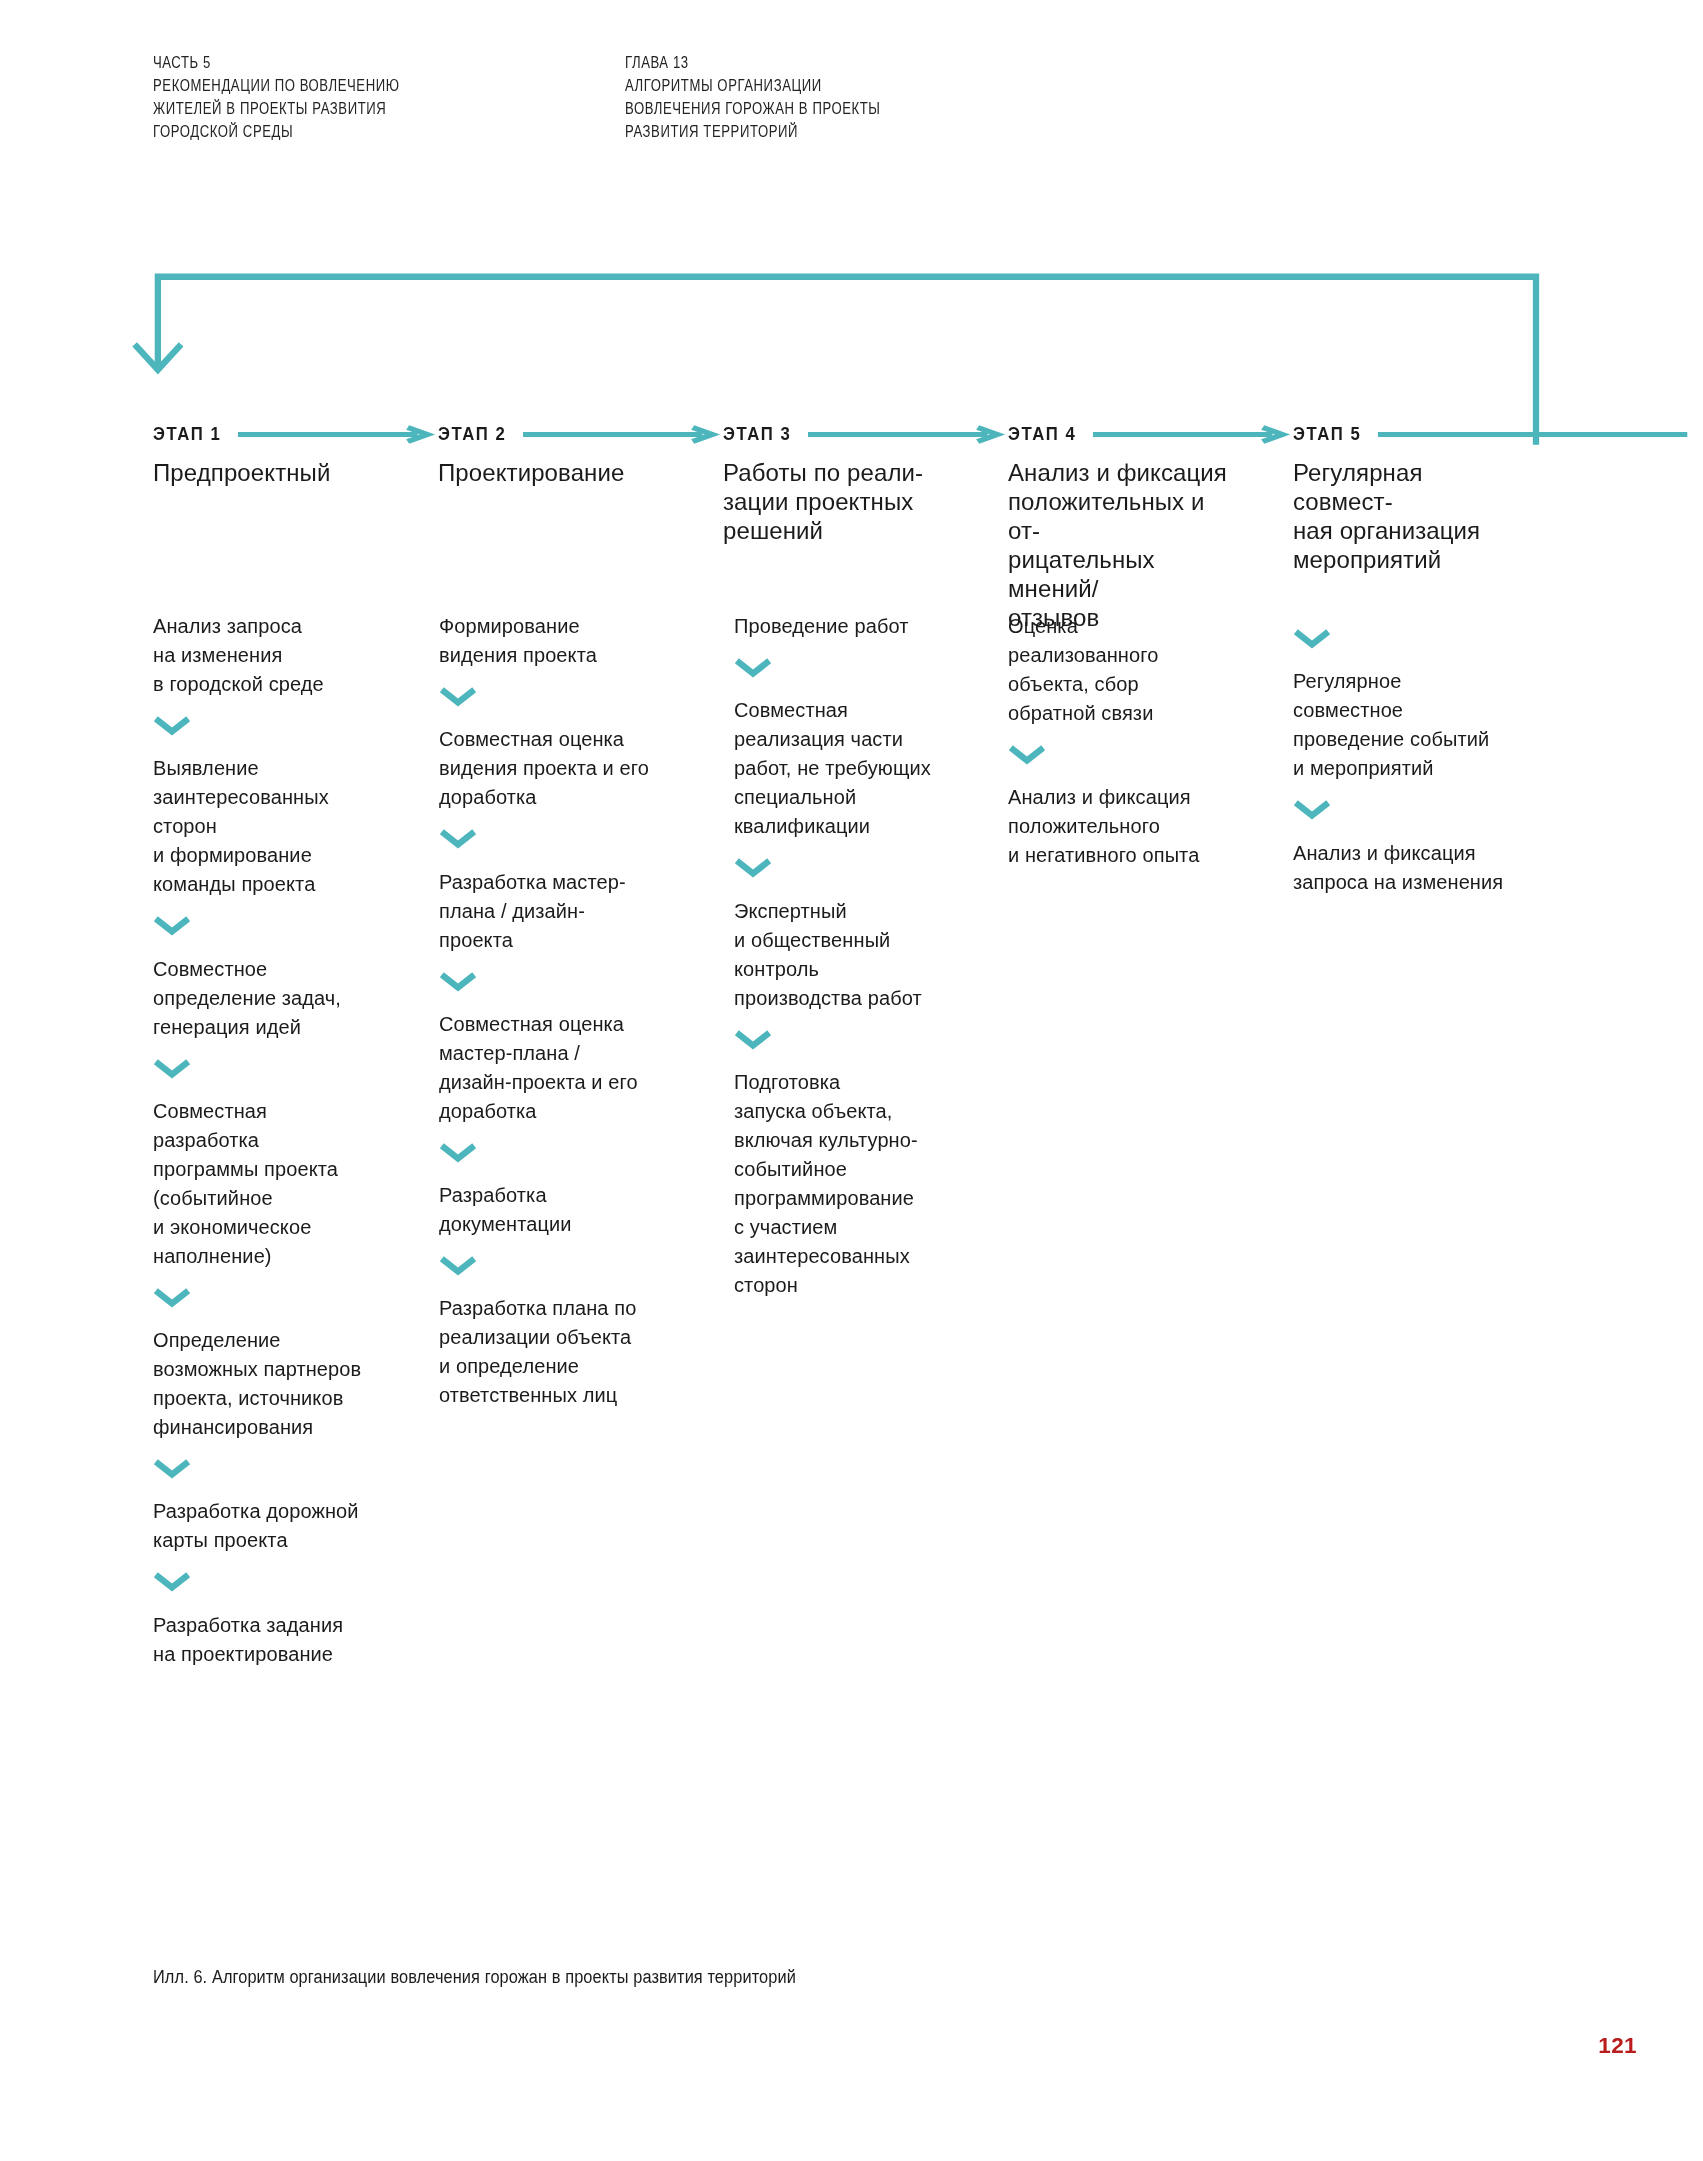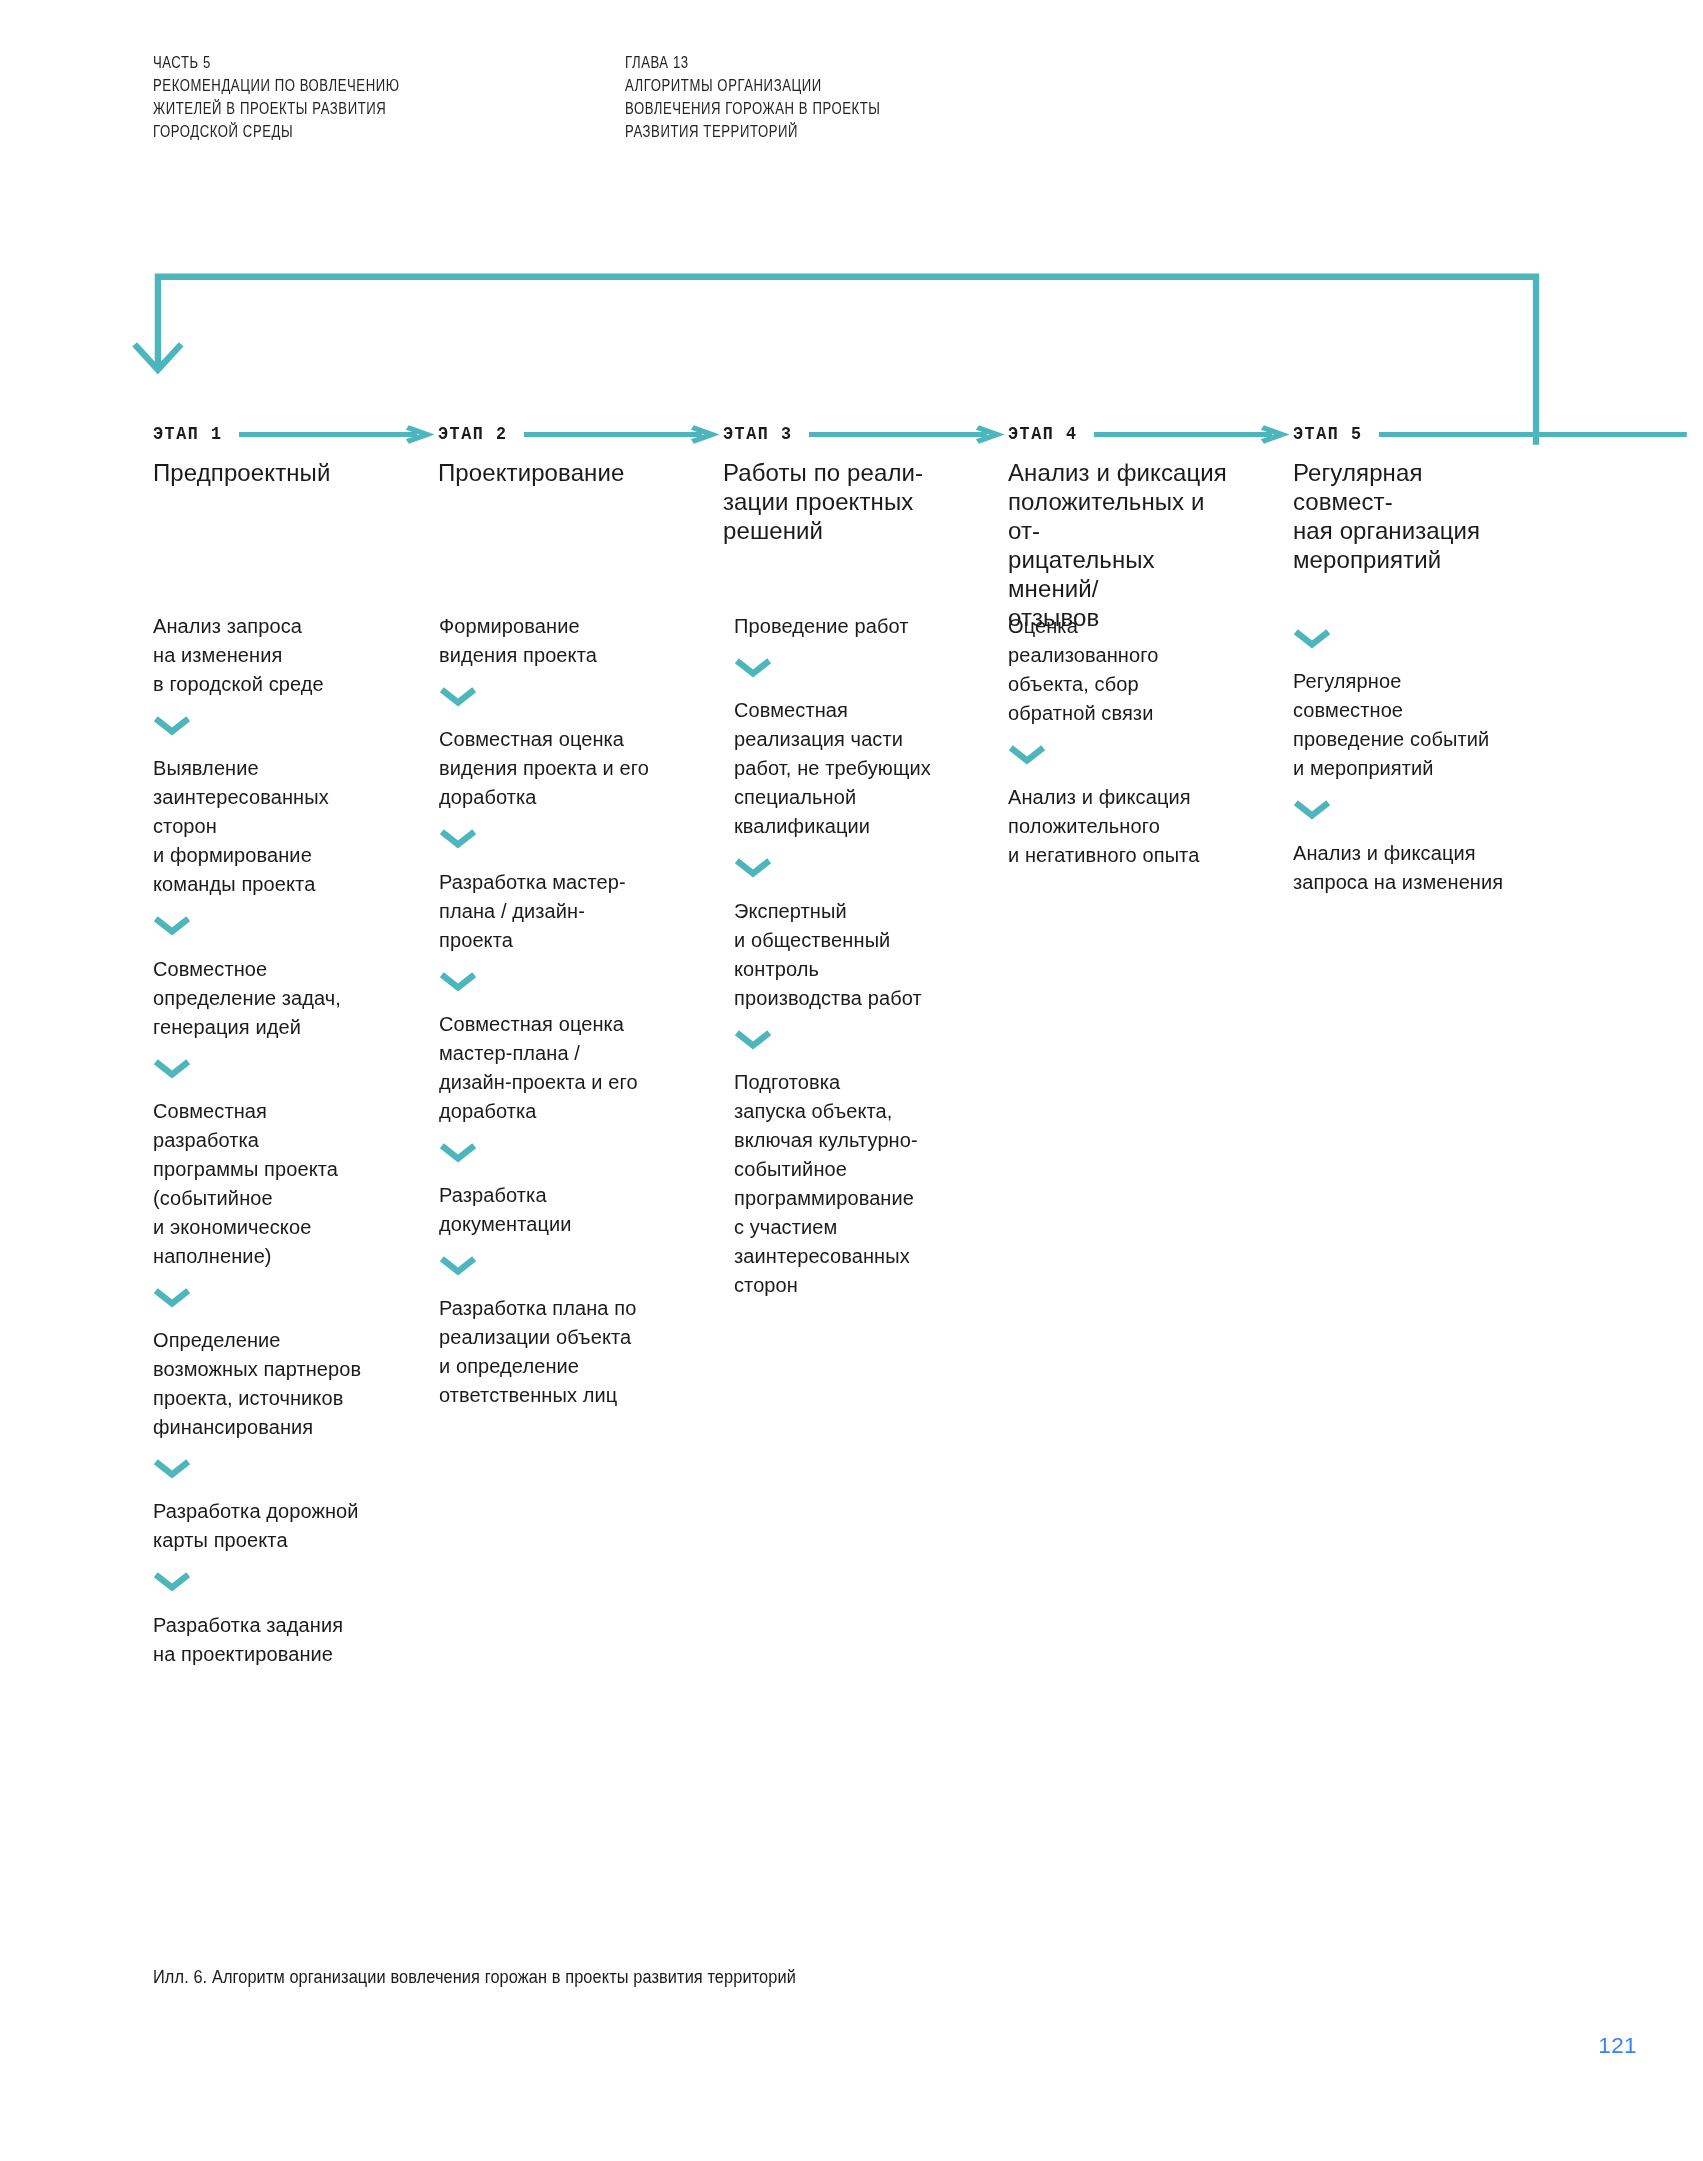--- a/index.html
+++ b/index.html
@@ -57,21 +57,20 @@
   }
   .stage-col {
     position: absolute;
     top: 0;
     width: 282px;
   }
   .stage-head-row {
     display: flex;
     align-items: center;
     height: 24px;
-    font-family: Liberation Mono, monospace;
   }
   .stage-kicker {
     font-size: 19px;
     font-weight: 700;
     letter-spacing: 1.8px;
     color: #1b1b1b;
     white-space: nowrap;
     transform: scaleX(0.88);
     transform-origin: left center;
   }
@@ -128,22 +127,22 @@
     color: #1b1b1b;
     transform: scaleX(0.93);
     transform-origin: left top;
     white-space: nowrap;
   }
   .folio {
     position: absolute;
     right: 82px;
     top: 2033px;
     font-size: 22.5px;
-    font-weight: 400;
-    color: #3b82f6;
+    font-weight: 700;
+    color: #b91c1c;
     letter-spacing: 0.4px;
     text-align: right;
   }
 </style>
 </head>
 <body>
 
 <div class="page">
 
   <div class="runhead runhead-left">

